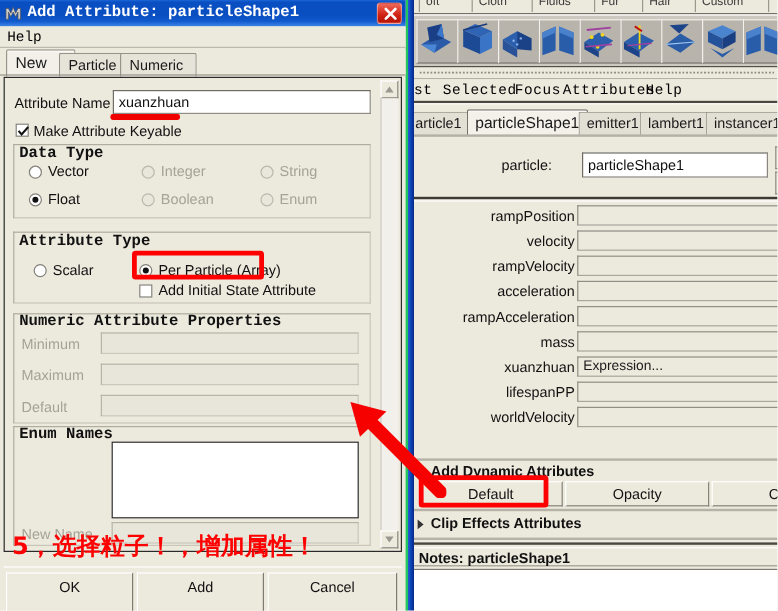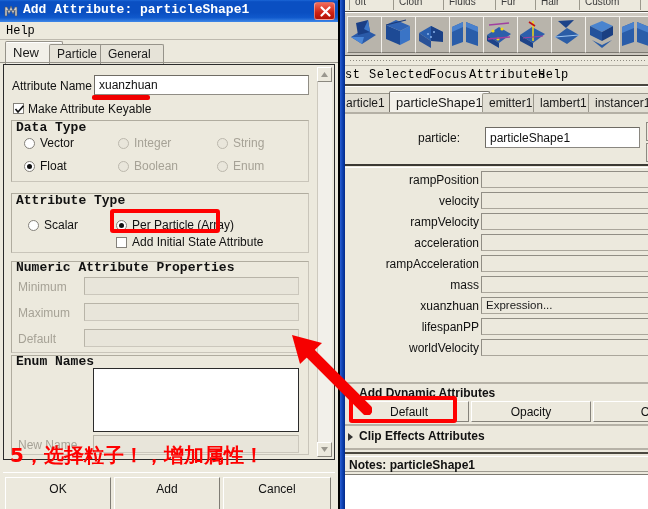--- a/index.html
+++ b/index.html
@@ -73,21 +73,21 @@
       box-sizing:border-box;}
   .thinRule{position:absolute;left:5px;width:303px;height:2px;background:#b6b2a7;}
 
   .notesBar{position:absolute;left:5px;width:303px;height:16px;background:#ece9dd;
       border-top:1px solid #fff;border-bottom:1px solid #9d9a90;box-sizing:border-box;}
   .notesBar span{position:absolute;left:4px;top:1px;font-size:12px;font-weight:bold;color:#111;}
   .notesArea{position:absolute;left:5px;width:303px;background:#fff;border-top:1px solid #7e7b73;}
 
   
   #dlg{position:absolute;left:0;top:0;width:340px;height:509px;background:#ece9dd;
-      border-right:2px solid #000000;box-sizing:border-box;}
+      border-right:2px solid #22c55e;box-sizing:border-box;}
   .titlebar{position:absolute;left:0;top:0;width:338px;height:22px;
       background:linear-gradient(to bottom,#1b66d6 0%,#0a4fc2 8%,#0a4fc2 58%,#1059cc 80%,#3f87e8 100%);}
   .titlebar .ico{position:absolute;left:3px;top:3px;width:16px;height:16px;}
   .titlebar .ttl{position:absolute;left:23px;top:2px;font-size:13px;font-weight:bold;color:#fff;
       font-family:"Liberation Mono","DejaVu Sans Mono",monospace;letter-spacing:0px;white-space:nowrap;}
   .closeBtn{position:absolute;right:3px;top:2px;width:21px;height:18px;border-radius:3px;
       background:linear-gradient(to bottom,#f06a5a,#cf2213 60%,#b31205);
       border:1px solid #ffffff66;box-sizing:border-box;}
   .closeBtn svg{position:absolute;left:4px;top:2px;}
 
@@ -374,21 +374,21 @@
       </div>
     </div>
 
     <div class="helpbar">
       <span>Help</span>
     </div>
 
     <div class="dlgTabs">
       <div class="dlgTab active" style="left:5px;width:42px;">New</div>
       <div class="dlgTab" style="left:49px;width:50px;">Particle</div>
-      <div class="dlgTab" style="left:100px;width:48px;">General</div>
+      <div class="dlgTab" style="left:100px;width:48px;">Numeric</div>
     </div>
     <div class="dlgTabsRule"></div>
 
     <div class="panelBody">
 
       <div class="innerScroll">
         <div class="scrollBtn" style="top:0;">
           <svg width="11" height="11" viewBox="0 0 11 11" style="position:absolute;left:1px;top:1px;">
               <path d="M5.5 3 L9 8 L2 8 Z" fill="#9a978e"></path>
             </svg>

